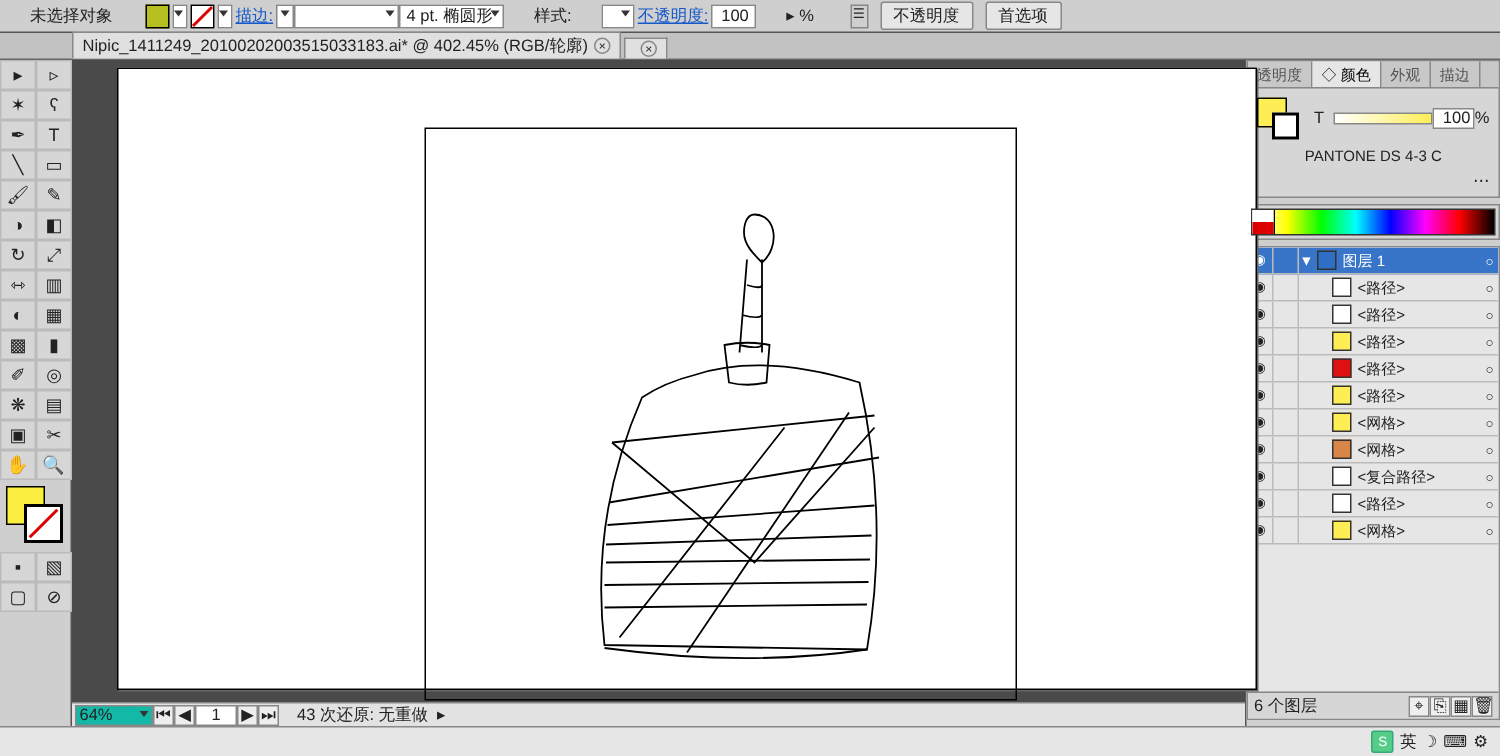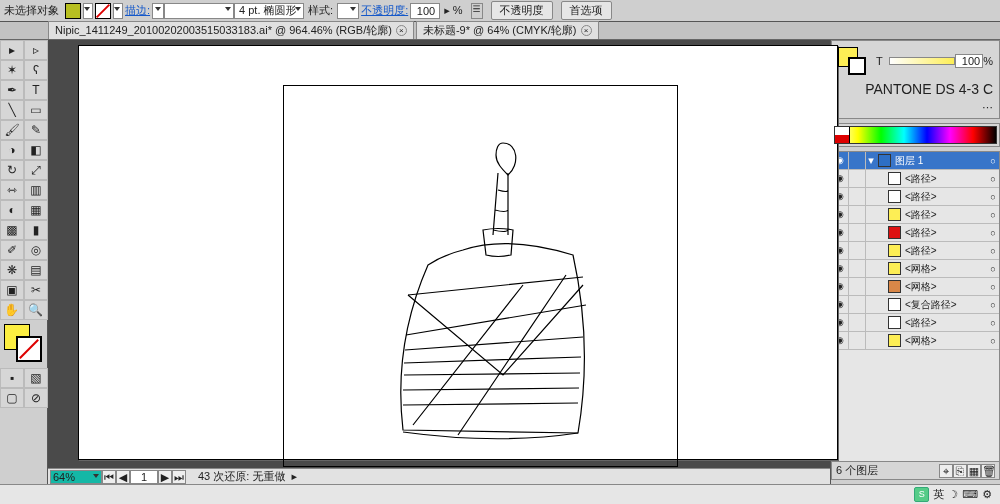--- a/index.html
+++ b/index.html
@@ -1,18 +1,18 @@
 <!DOCTYPE html>
 <html><head>
 <meta charset="utf-8">
 <style>
   * { margin:0; padding:0; box-sizing:border-box; font-family:"Microsoft YaHei",Arial,sans-serif; font-size:11px; }
   body { background:#4a4a4a; width:1000px; height:504px; overflow:hidden; color:#222; }
   .topbar { background:#cfcfcf; height:22px; display:flex; align-items:center; border-bottom:1px solid #555; }
-  .topbar .label { margin:0 4px; color:#222; display:flex; align-items:center; height:100%; }
+  .topbar .label { margin:0 20px; color:#222; display:flex; align-items:center; height:100%; }
   .swatch { width:16px; height:16px; border:1px solid #000; margin:0 2px; }
   .dropdown { background:#fff; border:1px solid #888; height:16px; display:flex; align-items:center; padding:0 4px; position:relative; }
   .dropdown .caret { position:absolute; right:2px; top:3px; width:0;height:0;border-left:3px solid transparent;border-right:3px solid transparent;border-top:4px solid #333; }
   .link { color:#1558c9; text-decoration:underline; margin:0 2px; }
   .btn { background:#e6e6e6; border:1px solid #888; padding:1px 8px; border-radius:2px; margin:0 4px; }
   .tabbar { height:18px; background:#c2c2c2; display:flex; align-items:flex-end; padding-left:48px; border-bottom:1px solid #666; }
   .tab { background:#e0e0e0; border:1px solid #888; border-bottom:none; padding:1px 6px; margin-right:2px; font-size:10px; display:flex; align-items:center; }
   .tab .x { margin-left:4px; width:11px; height:11px; border:1px solid #888; border-radius:6px; text-align:center; line-height:9px; font-size:8px; }
   .main { display:flex; height:444px; }
   .toolcol { width:48px; background:#cfcfcf; border-right:1px solid #555; display:flex; flex-direction:column; }
@@ -88,25 +88,24 @@
       <span>100</span>
     </span>
   <span class="label">▸ %</span>
   <span style="width:12px;height:16px;border:1px solid #888;margin:0 4px;text-align:center;font-size:9px">☰</span>
   <span class="btn">不透明度</span>
   <span class="btn">首选项</span>
 </div>
 
 <div class="tabbar">
   <div class="tab">
-      <span>Nipic_1411249_20100202003515033183.ai* @ 964.46% (RGB/轮廓)</span>
+      <span>Nipic_1411249_20100202003515033183.ai* @ 402.45% (RGB/轮廓)</span>
       <span class="x">×</span>
     </div>
   <div class="tab">
-      <span>未标题-9* @ 64% (CMYK/轮廓)</span>
       <span class="x">×</span>
     </div>
 </div>
 
 <div class="main">
 
   <div class="toolcol">
     <div class="toolgrid">
       <div class="tool">▸</div>
       <div class="tool">▹</div>
@@ -170,31 +169,37 @@
       <div class="pagebox">1</div>
       <div class="navbtn">▶</div>
       <div class="navbtn">⏭</div>
       <span class="statustext">43 次还原: 无重做</span>
       <span style="margin-left:6px">▸</span>
     </div>
   </div>
 
   <div class="rpanel">
     <div class="panel">
+      <div class="ptabs">
+        <div class="ptab">透明度</div>
+        <div class="ptab active">◇ 颜色</div>
+        <div class="ptab">外观</div>
+        <div class="ptab">描边</div>
+      </div>
       <div class="colorpanel-body">
         <div style="position:relative;width:32px;height:28px">
           <div style="position:absolute;left:0;top:0;width:20px;height:20px;background:#fdee55;border:1px solid #000"></div>
           <div style="position:absolute;left:10px;top:10px;width:18px;height:18px;border:2px solid #000;background:#fff"></div>
         </div>
         <span style="margin:0 6px">T</span>
         <div style="flex:1;height:8px;background:linear-gradient(90deg,#fff,#fdee55);border:1px solid #888"></div>
         <div class="opacity-field">100</div>
         <span>%</span>
       </div>
-      <div style="text-align:right;padding:0 6px 4px;font-size:14px">PANTONE DS 4-3 C</div>
+      <div style="text-align:center;padding:0 6px 4px;font-size:10px">PANTONE DS 4-3 C</div>
       <div style="text-align:right;padding:0 6px 4px"><span>⋯</span></div>
     </div>
 
     <div class="panel">
       <div class="spectrum"></div>
     </div>
 
     <div class="panel" style="flex:1;display:flex;flex-direction:column">
       <div id="layers-holder" style="flex:1;overflow:hidden;background:#e6e6e6">
           <div class="layerrow active">

